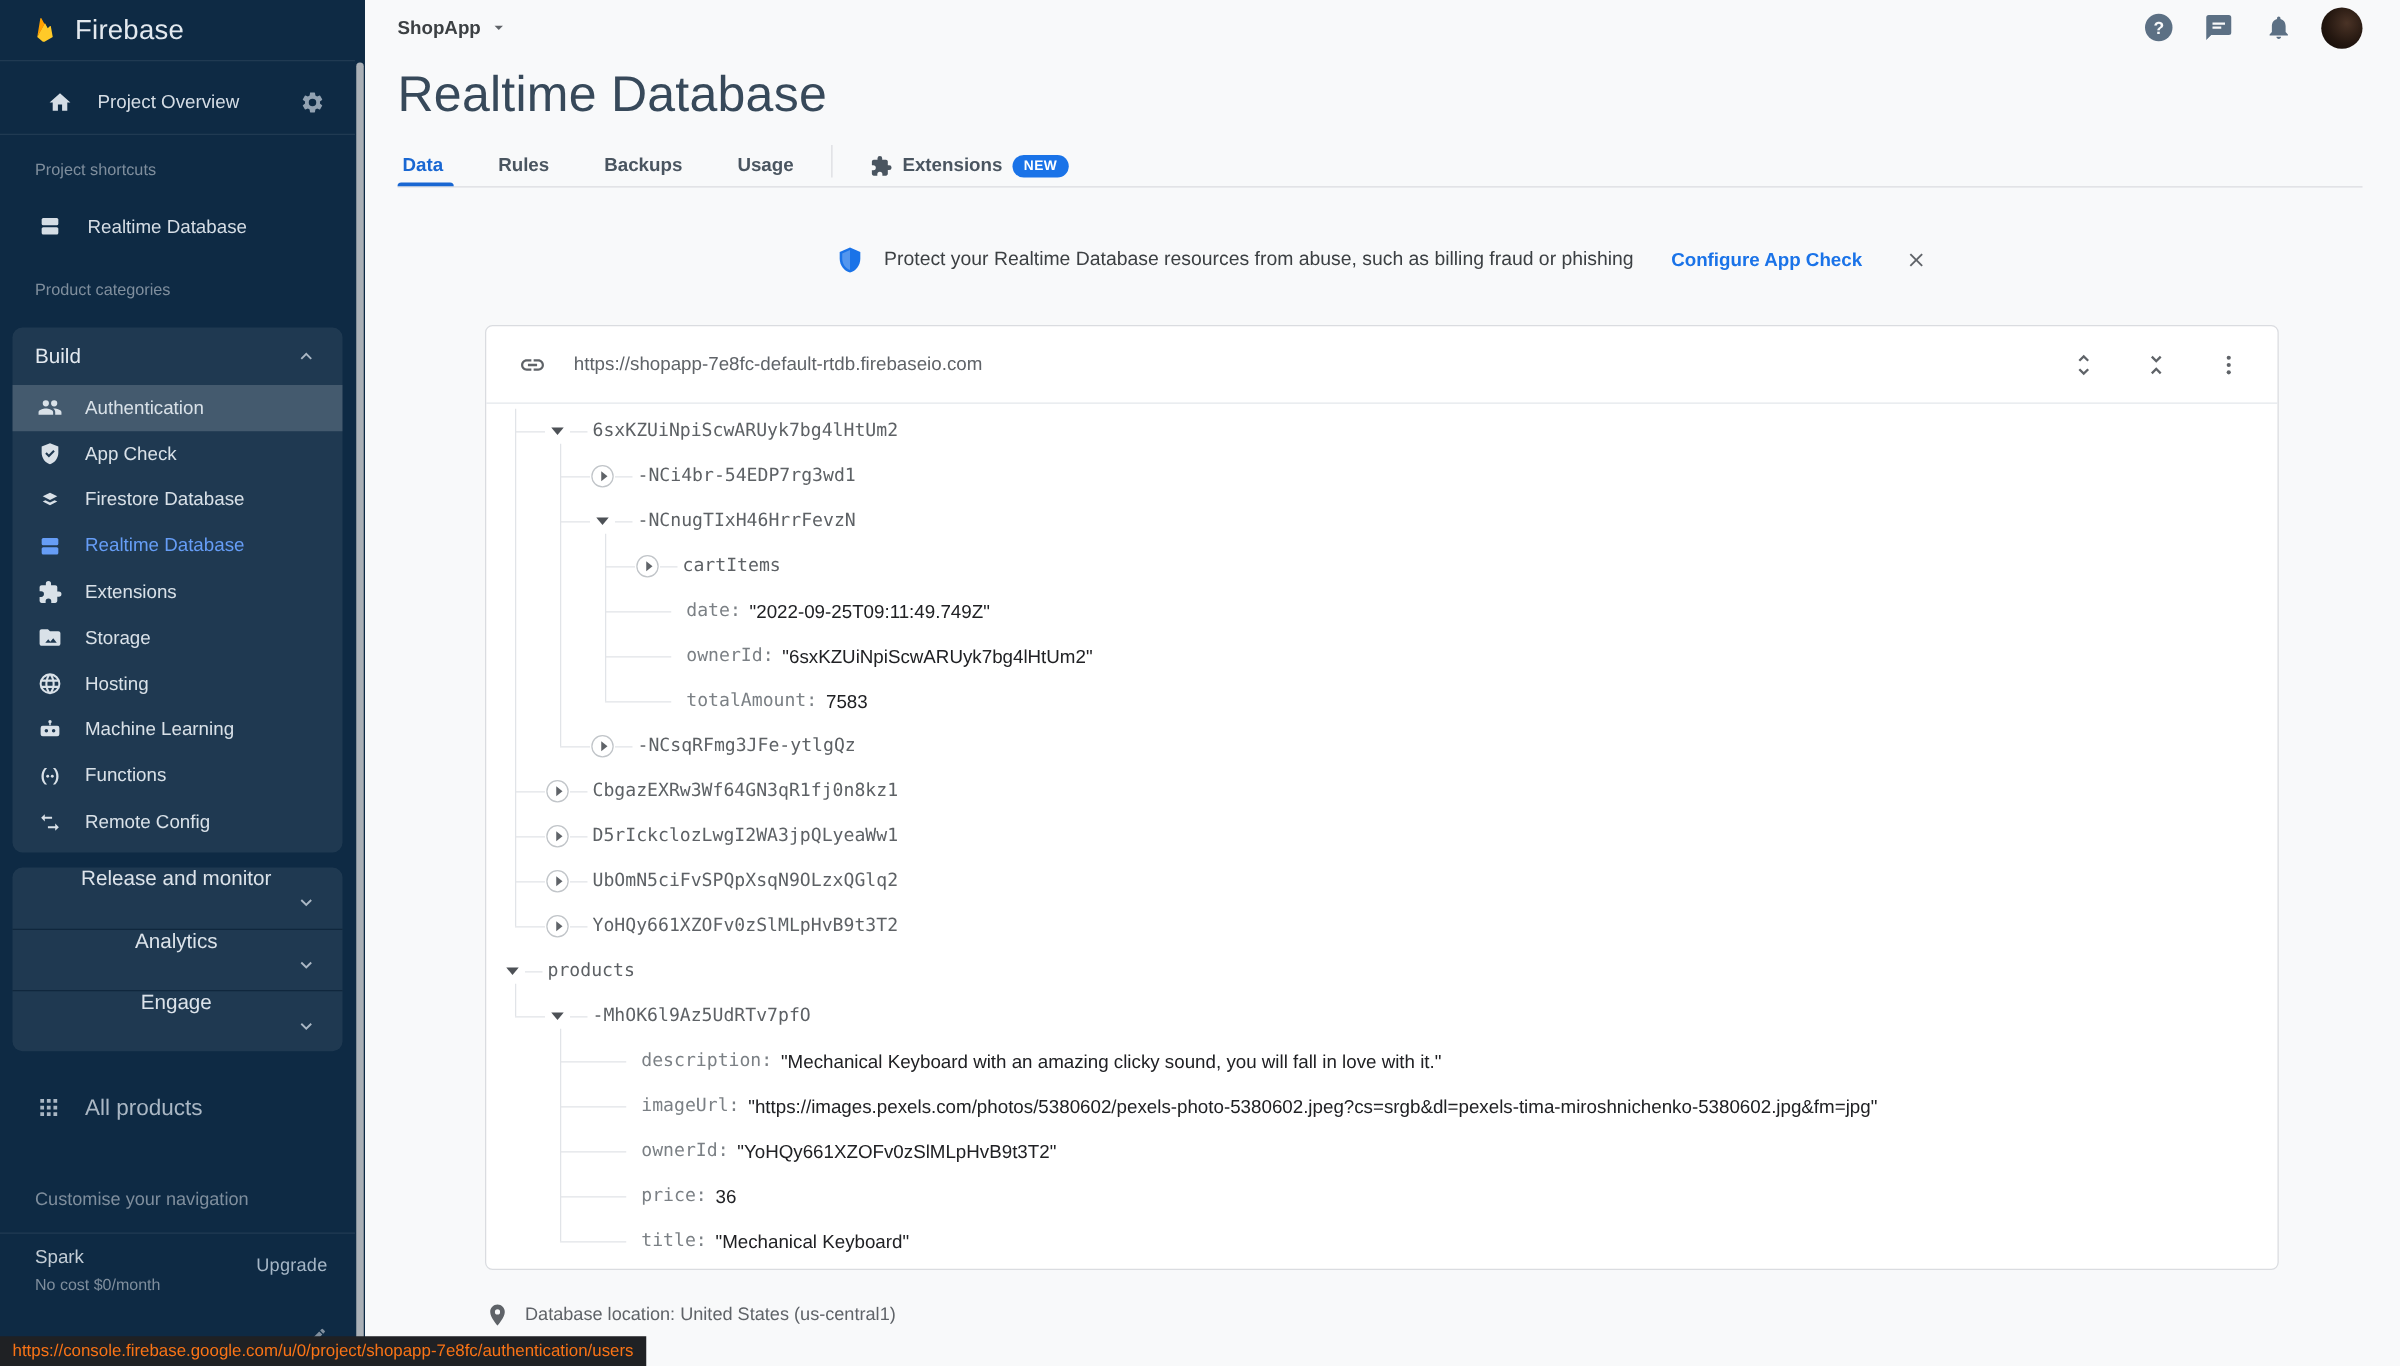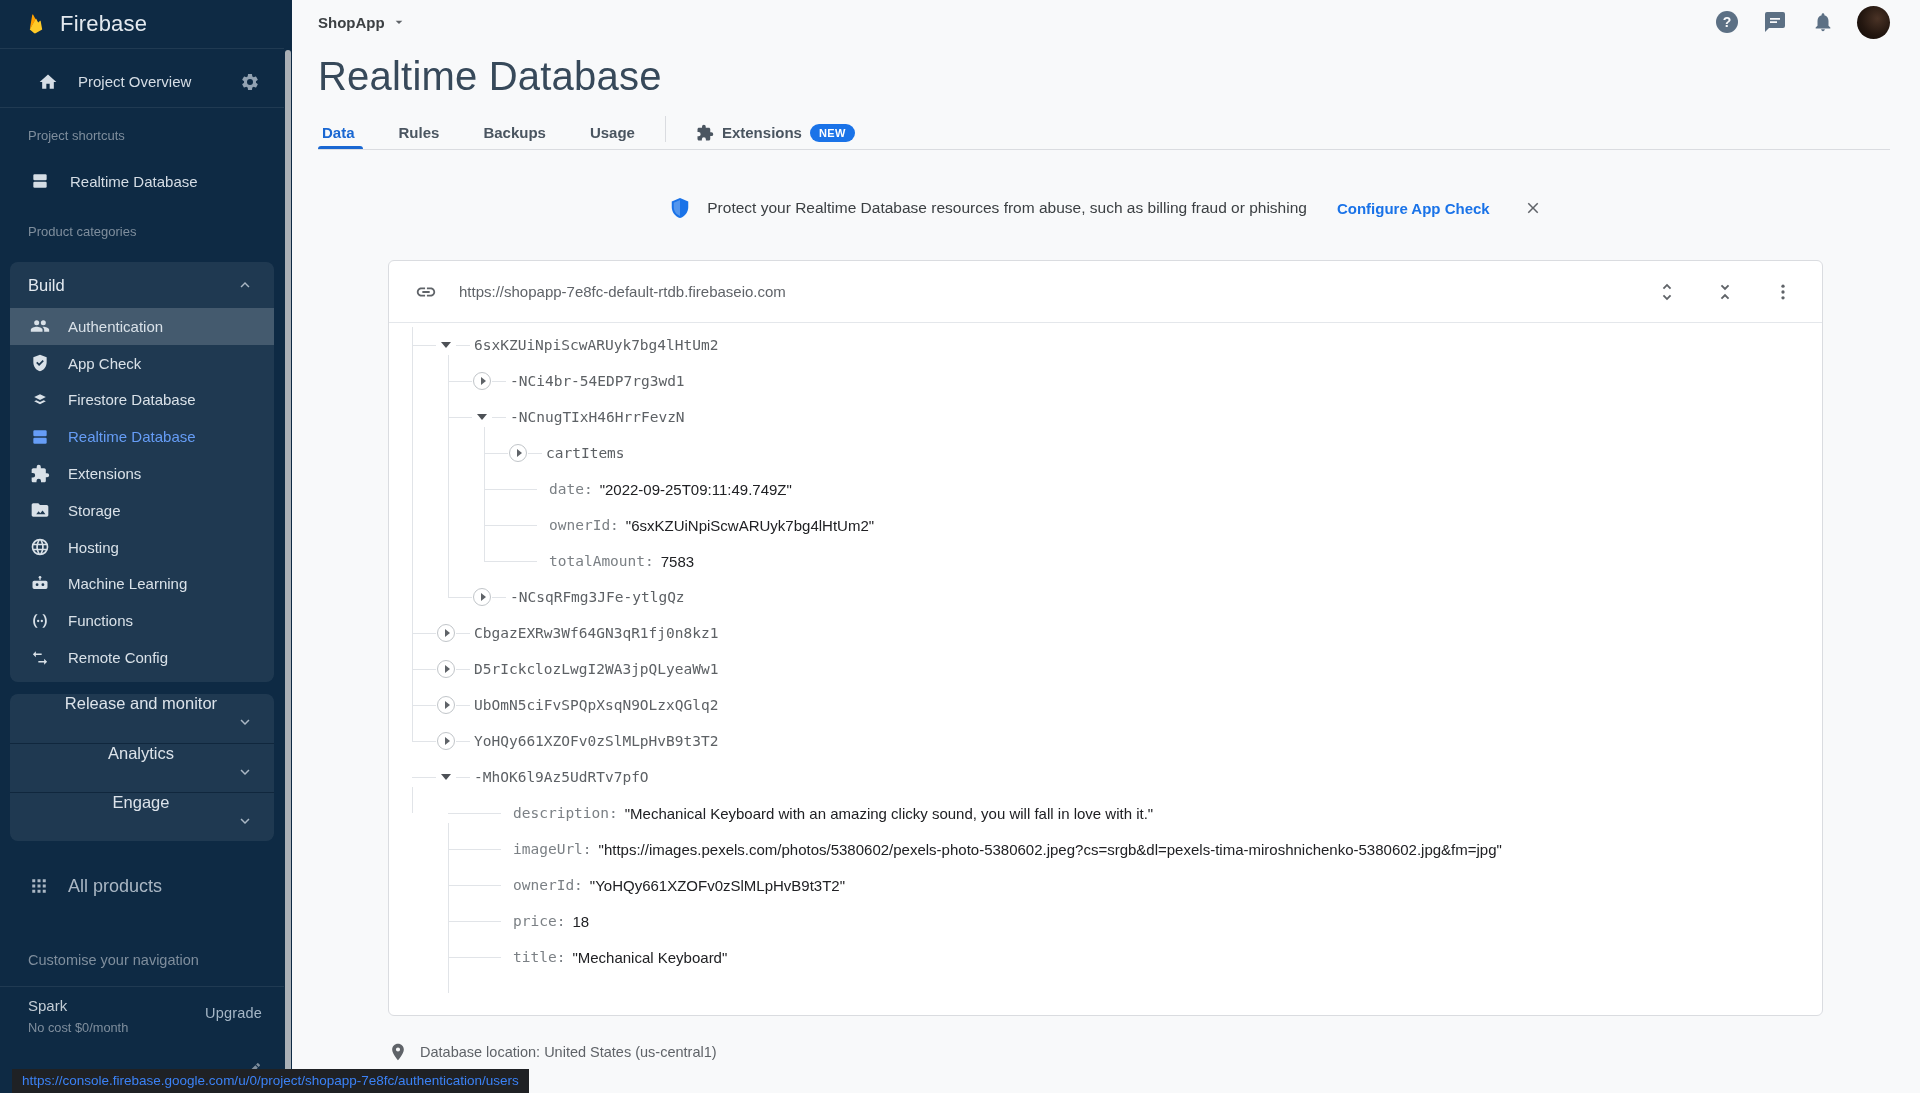--- a/index.html
+++ b/index.html
@@ -87,21 +87,21 @@
   .circ { width:18px; height:18px; border:1px solid #c1c5c9; border-radius:50%; background:#fff; display:flex; align-items:center; justify-content:center; }
   .arr { width:0; height:0; border-top:4px solid transparent; border-bottom:4px solid transparent; border-left:5px solid #5f6368; margin-left:2px; }
   .tkey { font-family:"DejaVu Sans Mono", monospace; font-size:14.5px; color:#5d6165; margin-left:4px; }
   .leafkey { color:#7b8085; margin-left:12px; }
   .tval { font-size:15px; color:#202124; margin-left:7px; }
   .vl { position:absolute; width:1px; background:#e1e4e8; }
 
   .db-footer { position:absolute; top:1042px; left:96px; display:flex; align-items:center; color:#5f6368; }
   .db-footer .txt { font-size:14.5px; margin-left:12px; }
 
-  .status-tooltip { position:absolute; left:12px; bottom:0; background:#1f2124; color:#3b82f6; font-size:13.5px; padding:4px 10px 5px; z-index:10; white-space:nowrap; }
+  .status-tooltip { position:absolute; left:0; bottom:0; background:#1f2124; color:#f97316; font-size:13.5px; padding:4px 10px 5px; z-index:10; white-space:nowrap; }
 </style>
 </head>
 <body>
 
 <div class="sidebar">
   <div class="sb-header">
     <span class="icon">
       <svg width="24" height="24" viewBox="0 0 24 24">
           <path fill="#FFA000" d="M5.8 17.6 8.2 2.9c.1-.5.7-.6 1-.2l2.5 4.7-5.9 10.2z"></path>
           <path fill="#F57C00" d="m13.1 9.2-1.4-2.7-5.9 11.1 7.3-8.4z"></path>
@@ -510,20 +510,28 @@
           <span class="hl2" style="width:24px"></span>
           <span class="tg">
             <span class="circ">
               <span class="arr"></span>
             </span>
           </span>
           <span class="hl2" style="width:14px"></span>
           <span class="tkey">YoHQy661XZOFv0zSlMLpHvB9t3T2</span>
         </div>
         <div class="trow">
+          <span class="sp" style="width:11px"></span>
+          <span class="tg">
+            <span class="tri"></span>
+          </span>
+          <span class="hl2" style="width:14px"></span>
+          <span class="tkey">products</span>
+        </div>
+        <div class="trow">
           <span class="sp" style="width:23px"></span>
           <span class="hl2" style="width:24px"></span>
           <span class="tg">
             <span class="tri"></span>
           </span>
           <span class="hl2" style="width:14px"></span>
           <span class="tkey">-MhOK6l9Az5UdRTv7pfO</span>
         </div>
         <div class="trow">
           <span class="sp" style="width:59px"></span>
@@ -540,21 +548,21 @@
         <div class="trow">
           <span class="sp" style="width:59px"></span>
           <span class="hl2" style="width:53px"></span>
           <span class="tkey leafkey">ownerId:</span>
           <span class="tval">"YoHQy661XZOFv0zSlMLpHvB9t3T2"</span>
         </div>
         <div class="trow">
           <span class="sp" style="width:59px"></span>
           <span class="hl2" style="width:53px"></span>
           <span class="tkey leafkey">price:</span>
-          <span class="tval">18</span>
+          <span class="tval">36</span>
         </div>
         <div class="trow">
           <span class="sp" style="width:59px"></span>
           <span class="hl2" style="width:53px"></span>
           <span class="tkey leafkey">title:</span>
           <span class="tval">"Mechanical Keyboard"</span>
         </div>
         <div class="vl" style="left: 23px; top: 4px; height: 414px;"></div>
         <div class="vl" style="left: 59px; top: 32px; height: 242px;"></div>
         <div class="vl" style="left: 95px; top: 104px; height: 134px;"></div>

